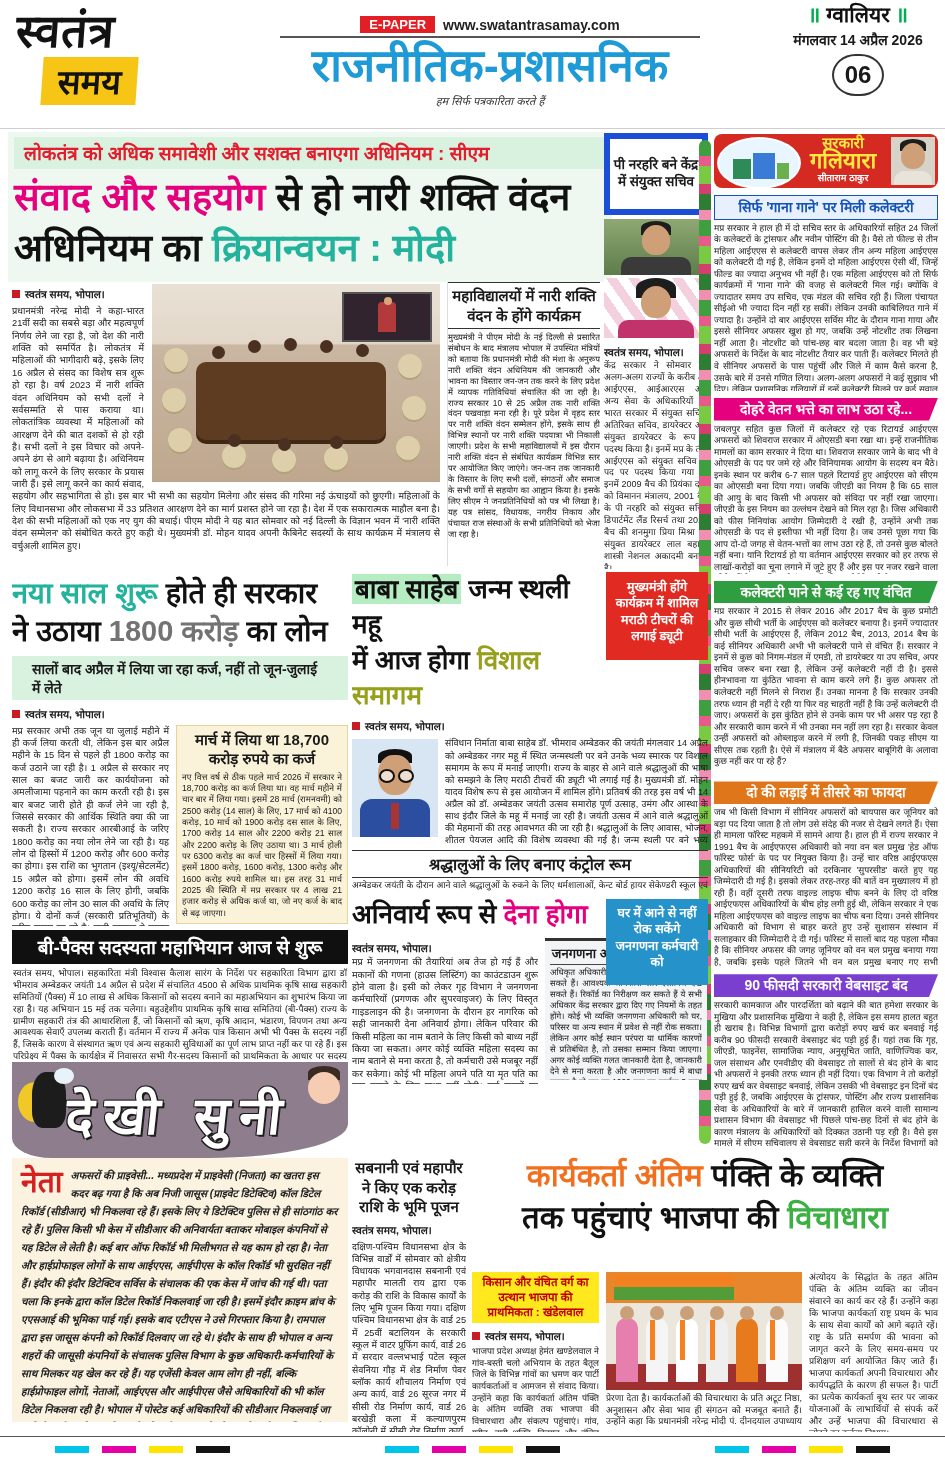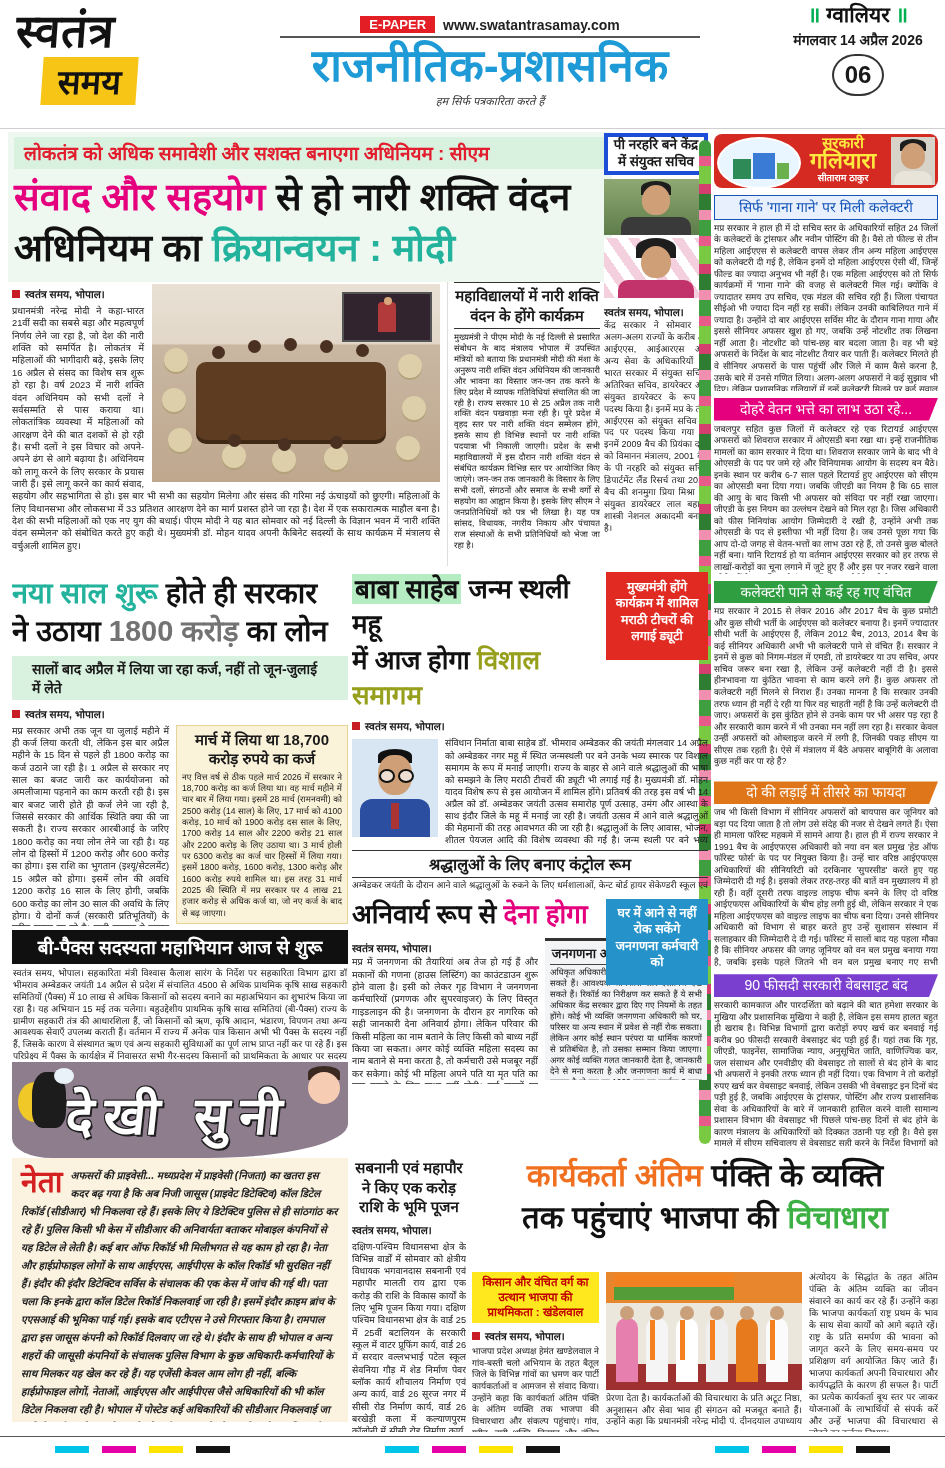--- a/index.html
+++ b/index.html
@@ -39,27 +39,27 @@
   .lead-art{left:12px;top:284px;width:428px;height:282px;}
   .photo-meeting{float:right;width:288px;height:198px;margin:0 0 5px 8px;position:relative;
                  background:linear-gradient(#e9e1d5 0%,#e2d7c8 30%,#c9b7a2 31%,#bfa78e 100%);overflow:hidden;}
   .pm-screen{position:absolute;right:8px;top:8px;width:86px;height:46px;background:#32242e;border:2px solid #555;}
   .pm-fig{position:absolute;left:34px;top:8px;width:18px;height:30px;background:#b23a3a;border-radius:4px 4px 0 0;}
   .pm-face{position:absolute;left:40px;top:3px;width:8px;height:8px;background:#d9a77c;border-radius:50%;}
   .mtable{position:absolute;left:44px;top:78px;width:190px;height:78px;background:#5d3c22;border-radius:10px;
           box-shadow:0 4px 0 #3f2814;}
   .chair{position:absolute;width:24px;height:24px;background:#dccfa9;border-radius:50%;box-shadow:0 2px 0 #b3a17a;}
   .mhead{position:absolute;width:13px;height:13px;background:#4a3020;border-radius:50%;}
-  .college{left:447px;top:282px;width:153px;height:284px;border-left:1px solid #ddd;padding-left:6px;box-sizing:border-box;}
+  .college{left:447px;top:282px;width:153px;height:284px;border-left:1px solid #ddd;box-sizing:border-box;}
   .college-title{font-size:15px;font-weight:800;text-align:center;line-height:1.3;border-top:1.5px solid #333;
                  border-bottom:1.5px solid #333;padding:3px 0;}
   .smalltext{font-size:8.4px;line-height:1.3;color:#222;}
   .narhari{left:604px;top:133px;width:104px;height:436px;}
-  .narhari-title{border:4px solid #1d4ed8;font-size:13.5px;font-weight:800;text-align:center;line-height:1.25;
-                 padding:0 2px;background:#fff;}
+  .narhari-title{border:6px solid #1d4ed8;font-size:13.5px;font-weight:800;text-align:center;line-height:1.25;
+                 padding:18px 2px;background:#fff;}
   .ph{position:relative;overflow:hidden;}
   .ph-man{height:56px;margin-top:4px;background:linear-gradient(#8fa873,#5d7d4a);}
   .ph-woman{height:60px;margin-top:3px;background:repeating-linear-gradient(55deg,#f4cfdd 0 9px,#fff 9px 18px);}
   .face{position:absolute;left:50%;transform:translateX(-50%);background:#cfa078;border-radius:50% 50% 45% 45%;}
   .hair{position:absolute;left:50%;transform:translateX(-50%);background:#1d1d1d;border-radius:50% 50% 0 0;}
   .torso{position:absolute;left:50%;transform:translateX(-50%);bottom:0;border-radius:10px 10px 0 0;}
 
   
   .flowers{left:699px;top:140px;width:12px;height:1004px;border-radius:6px;
            background:repeating-linear-gradient(180deg,#3f9e3f 0 16px,#e85a8a 16px 26px,#7ac943 26px 44px,#d43f6f 44px 54px,#2e7d32 54px 70px,#f08fb0 70px 80px);}
@@ -67,21 +67,21 @@
   .g-hdr{position:relative;height:54px;background:#d42a22;border-radius:8px;}
   .g-oval{position:absolute;left:3px;top:3px;width:80px;height:48px;background:#eaf6ff;border:2px solid #fff;
           border-radius:50%;overflow:hidden;}
   .g-b1{position:absolute;left:14px;bottom:8px;width:18px;height:20px;background:#2e8b57;}
   .g-b2{position:absolute;left:34px;bottom:8px;width:22px;height:26px;background:#3a7bd5;}
   .g-b3{position:absolute;left:58px;bottom:8px;width:12px;height:16px;background:#6ab04c;}
   .g-title{position:absolute;left:86px;top:1px;width:86px;text-align:center;color:#ffe93f;font-weight:800;line-height:1.0;}
   .g-t1{font-size:15px;} .g-t2{font-size:22px;}
   .g-author{font-size:9.5px;color:#fff;font-weight:bold;margin-top:1px;}
   .g-photo{position:absolute;right:3px;top:3px;width:44px;height:48px;background:#d8d3c8;overflow:hidden;}
-  .g-head{margin:7px 0 3px;padding:3px 5px;font-weight:400;font-size:14px;text-align:center;line-height:1.2;}
+  .g-head{margin:7px 0 3px;padding:3px 5px;font-weight:700;font-size:14px;text-align:center;line-height:1.2;}
   .slant{clip-path:polygon(0 0,100% 0,calc(100% - 9px) 100%,0 100%);}
   .gh1{color:#1453b8;background:#e7f0fc;border:1.5px solid #1453b8;}
   .gh2{color:#ffffff;background:#e5007d;}
   .gh3{color:#fff;background:#2f9e41;}
   .gh4{color:#fff;background:#e0761a;}
   .gh5{color:#fff;background:#7b3fd0;}
   .g-body{font-size:8.8px;line-height:1.31;color:#222;}
 
   
   .loan{left:12px;top:574px;width:336px;height:352px;}

